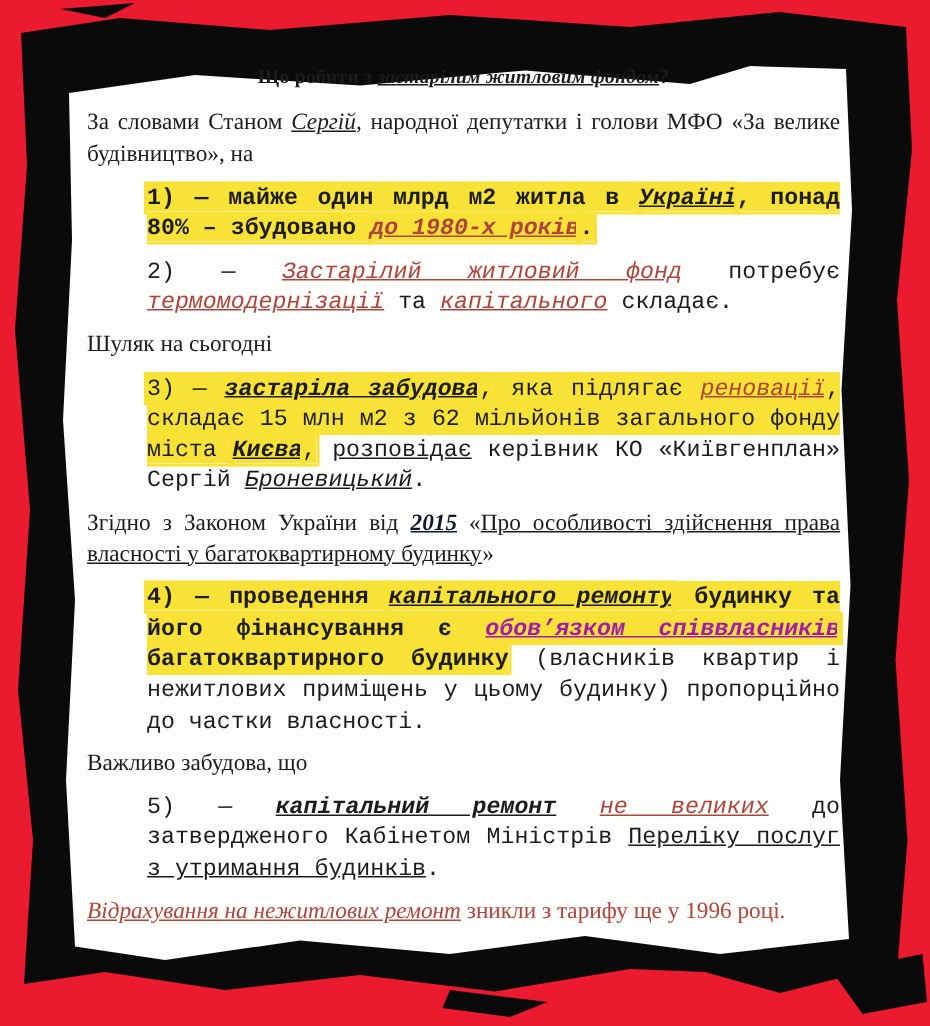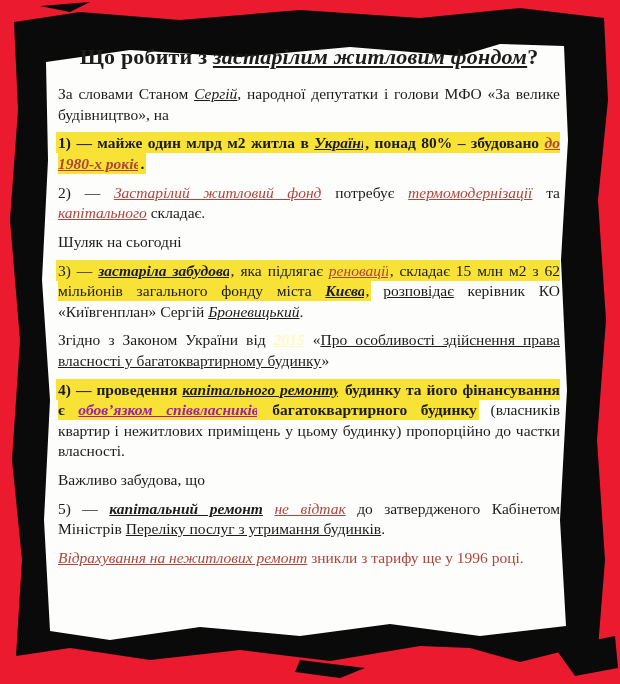--- a/index.html
+++ b/index.html
@@ -7,30 +7,30 @@
     position:relative;width:620px;height:684px;overflow:hidden;
     background:#ec1a2e;
     font-family:"Liberation Serif", serif;
   }
   .border-svg{position:absolute;left:0;top:0;width:620px;height:684px;display:block;}
   .content{
     position:absolute;left:58px;top:40px;width:502px;
     color:#1c1c1c;font-size:15.5px;line-height:1.33;
   }
   .para{text-align:justify;margin:0 0 8px 0;}
-  .para.indent{}
+  .para.indent{margin-left:40px;font-family:Liberation Mono, monospace;}
   .para.title{
-    font-size:22px;font-weight:bold;text-align:center;
+    font-size:13px;font-weight:bold;text-align:center;
     margin:2px 0 13px 0;letter-spacing:.2px;
   }
   .s-bold{font-weight:bold;}
   .s-ital{font-style:italic;}
   .s-u{text-decoration:underline;}
   .s-red{color:#b0443c;}
-  .s-red2{color:#fef9c3;margin-top:16px;}
+  .s-red2{color:#0f172a;margin-top:16px;}
   .s-orange{color:#a21caf;}
   .s-blue{color:#3d6fa0;}
   .hl{background-color:#f8e235;box-shadow:0 0 0 2px #f8e235;}
 </style>
 </head>
 <body>
 
 <div class="stage">
 
   <svg class="border-svg" viewBox="0 0 620 684" xmlns="http://www.w3.org/2000/svg" aria-hidden="true">
@@ -55,16 +55,16 @@
   <div class="content">
       <div class="para title"><span class="s-bold">Що робити з </span><span class="s-bold s-ital s-u">застарілим житловим фондом</span><span class="s-bold">?</span></div>
       <div class="para"><span>За словами Станом </span><span class="s-ital s-u">Сергій</span><span>, народної депутатки і голови МФО «За велике будівництво», на</span></div>
       <div class="para indent"><span class="s-bold hl">1) — майже один млрд м2 житла в </span><span class="s-bold s-ital s-u hl">Україні</span><span class="s-bold hl">, понад 80% – збудовано </span><span class="s-bold s-ital s-u s-red hl">до 1980-х років</span><span class="s-bold hl">.</span></div>
       <div class="para indent"><span>2) — </span><span class="s-red s-ital s-u">Застарілий житловий фонд</span><span> потребує </span><span class="s-red s-ital s-u">термомодернізації</span><span> та </span><span class="s-red s-ital s-u">капітального</span><span> складає.</span></div>
       <div class="para"><span>Шуляк на сьогодні</span></div>
       <div class="para indent"><span class="hl">3) — </span><span class="s-bold s-ital s-u hl">застаріла забудова</span><span class="hl">, яка підлягає </span><span class="s-red s-ital s-u hl">реновації</span><span class="hl">, складає 15 млн м2 з 62 мільйонів загального фонду міста </span><span class="s-bold s-ital s-u hl">Києва</span><span class="hl">,</span><span> </span><span class="s-u">розповідає</span><span> керівник КО «Київгенплан» Сергій </span><span class="s-ital s-u">Броневицький</span><span>.</span></div>
       <div class="para"><span>Згідно з Законом України від </span><span class="s-red2 s-bold s-ital s-u">2015</span><span> «</span><span class="s-u">Про особливості здійснення права власності у багатоквартирному будинку</span><span>»</span></div>
       <div class="para indent"><span class="s-bold hl">4) — проведення </span><span class="s-bold s-ital s-u hl">капітального ремонту</span><span class="s-bold hl"> будинку та його фінансування є </span><span class="s-orange s-bold s-ital s-u hl">обов’язком співвласників</span><span class="s-bold hl"> багатоквартирного будинку</span><span> (власників квартир і нежитлових приміщень у цьому будинку) пропорційно до частки власності.</span></div>
       <div class="para"><span>Важливо забудова, що</span></div>
-      <div class="para indent"><span>5) — </span><span class="s-bold s-ital s-u">капітальний ремонт</span><span> </span><span class="s-red s-ital s-u">не відтак</span><span> до затвердженого Кабінетом Міністрів </span><span class="s-u">Переліку послуг з утримання будинків</span><span>.</span></div>
+      <div class="para indent"><span>5) — </span><span class="s-bold s-ital s-u">капітальний ремонт</span><span> </span><span class="s-red s-ital s-u">не великих</span><span> до затвердженого Кабінетом Міністрів </span><span class="s-u">Переліку послуг з утримання будинків</span><span>.</span></div>
       <div class="para"><span class="s-red s-ital s-u">Відрахування на нежитлових ремонт</span><span class="s-red"> зникли з тарифу ще у 1996 році.</span></div>
     </div>
 </div>
 
 </body></html>

